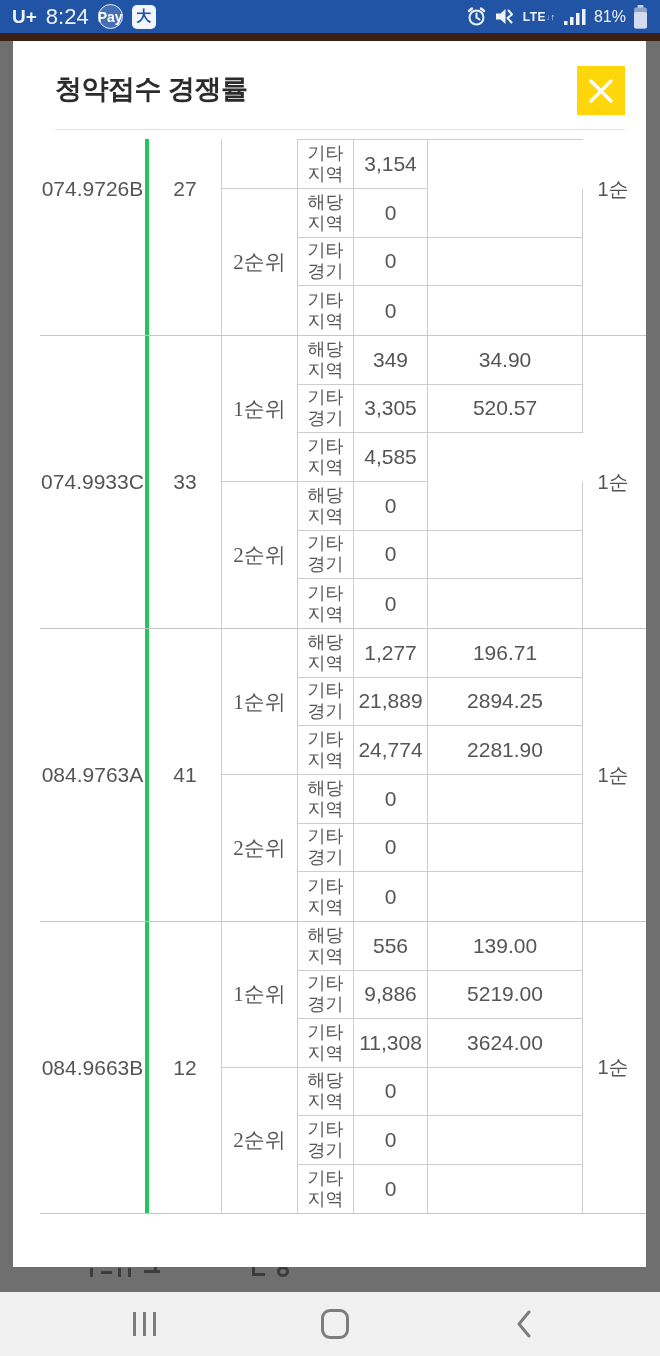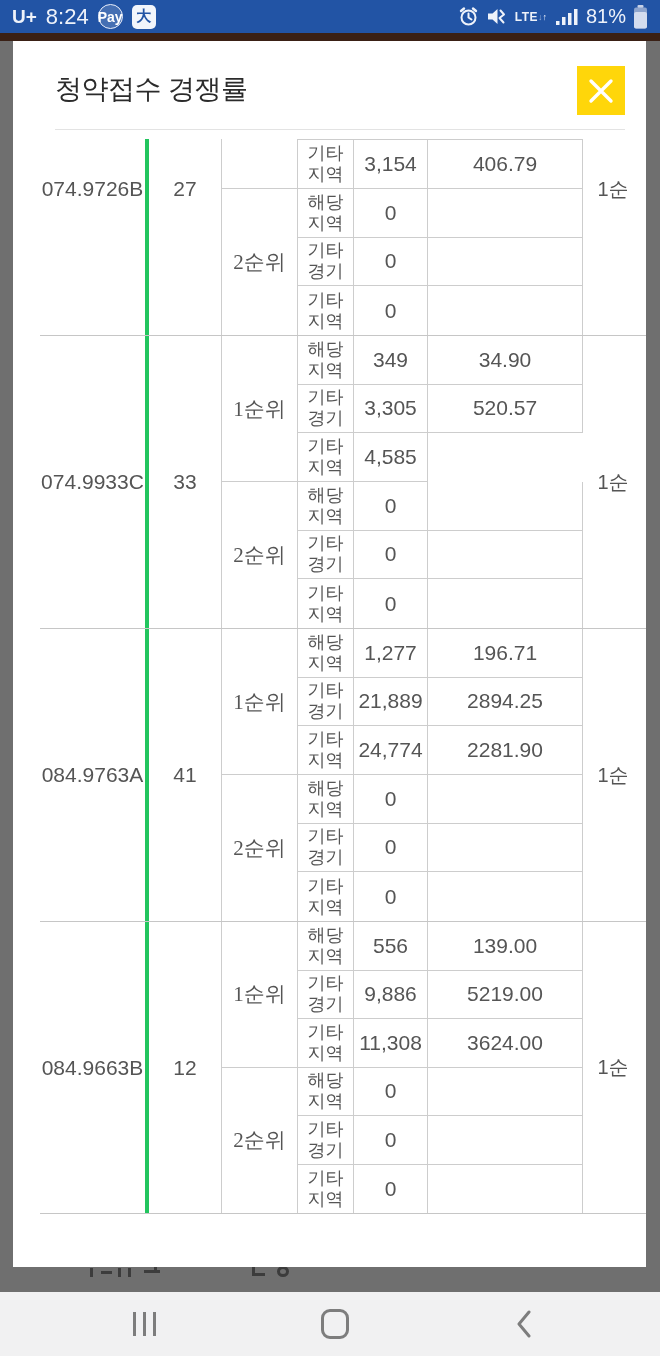--- a/index.html
+++ b/index.html
@@ -16,35 +16,35 @@
   .sb-time { font-size:22px; font-weight:300; }
   .pay-badge { width:25px; height:25px; border:1.5px solid #e9eefb; border-radius:50%;
     background:rgba(255,255,255,.16); display:flex; align-items:center; justify-content:center;
     font-size:14px; font-weight:700; color:#fff; }
   .dae-badge { width:24px; height:24px; border-radius:5px; background:#f2f5fb;
     display:flex; align-items:center; justify-content:center; font-size:15px; font-weight:700; color:#2254a5; }
   .lte-wrap { display:flex; align-items:center; line-height:1; margin:0 1px; }
   .lte-txt { font-size:12px; font-weight:700; letter-spacing:.5px; }
   .lte-arrows { font-size:9px; margin-top:1px; }
   .lte-arrows .dn { color:#9db3da; } .lte-arrows .up { color:#ecf1fb; }
-  .sb-percent { font-size:20px; font-weight:300; }
+  .sb-percent { font-size:16px; font-weight:300; }
   .sb-icon { display:block; }
 
   
   .top-strip { position:absolute; left:0; top:33px; width:660px; height:8px; background:#3a2015; }
 
   
   .backdrop { position:absolute; left:0; top:41px; width:660px; height:1251px; background:#6f6f6f; }
   .frag { position:absolute; background:#3c3c3c; }
   .frag-corner { position:absolute; width:13px; height:10px; border-left:3px solid #3c3c3c; border-bottom:3px solid #3c3c3c; }
   .frag-ring { position:absolute; width:12px; height:11px; border:3px solid #3c3c3c; border-radius:50%; }
 
   
   .modal { position:absolute; left:13px; top:41px; width:633px; height:1226px; background:#ffffff; }
-  .modal-title { position:absolute; left:42px; top:30px; font-size:27px; font-weight:400; color:#2b2b2b; letter-spacing:-0.5px; }
+  .modal-title { position:absolute; left:42px; top:30px; font-size:27px; font-weight:700; color:#2b2b2b; letter-spacing:-0.5px; }
   .close-btn { position:absolute; left:564px; top:25px; width:48px; height:49px; background:#ffd60a;
     border:none; display:flex; align-items:center; justify-content:center; cursor:pointer; }
   .header-divider { position:absolute; left:42px; top:88px; width:570px; height:1px; background:#e3e3e3; }
 
   
   .table-viewport { position:absolute; left:27px; top:98px; width:606px; height:1080px; overflow:hidden; }
   .tbl { transform: translateY(-97px); width:643px; }
   .group { display:grid; grid-template-columns:109px 73px 76px 56px 74px 155px 100px;
     grid-template-rows:repeat(6,1fr); height:293px; border-top:1px solid #c6c6c6; }
   .group.last { border-bottom:1px solid #c6c6c6; }
@@ -161,23 +161,20 @@
             </div>
           <div class="cell c-rate   row1 bb">
               <span></span>
             </div>
           <div class="cell c-region row2 bb">
               <span class="rg">기타지역</span>
             </div>
           <div class="cell c-count  row2 bb">
               <span>3,154</span>
             </div>
-          <div class="cell c-rate   row2 bb">
-              <span>406.79</span>
-            </div>
           <div class="cell c-region row3 bb">
               <span class="rg">해당지역</span>
             </div>
           <div class="cell c-count  row3 bb">
               <span>0</span>
             </div>
           <div class="cell c-rate   row3 bb">
               <span></span>
             </div>
           <div class="cell c-region row4 bb">

